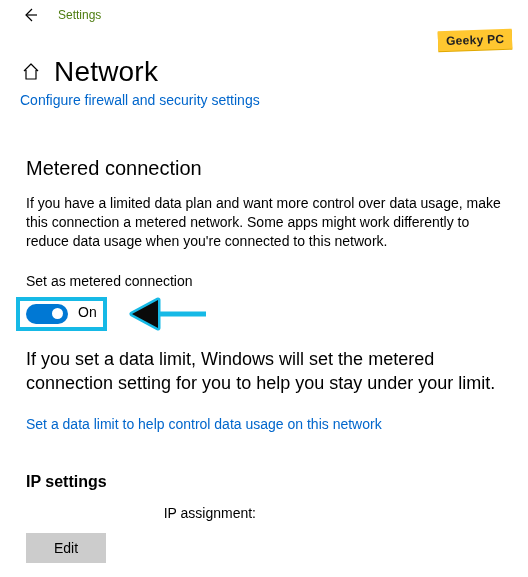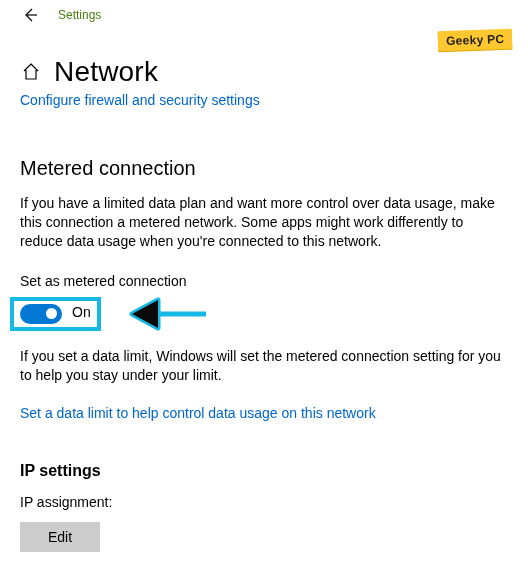--- a/index.html
+++ b/index.html
@@ -75,20 +75,21 @@
       margin-top: -1px;
     }
     .link {
       color: #0066cc;
       font-size: 14px;
       cursor: pointer;
       text-decoration: none;
     }
     .section {
       padding: 0 20px;
+      margin-left: 6px;
     }
     .section-h {
       font-size: 20px;
       font-weight: 400;
       color: #000;
       margin-top: 48px;
       margin-bottom: 14px;
     }
     .desc {
       font-size: 14px;
@@ -137,38 +138,39 @@
       margin-left: 10px;
       font-size: 14px;
     }
     .annotation-arrow {
       position: absolute;
       left: 128px;
       top: 290px;
       pointer-events: none;
     }
     .hint-desc {
-      font-size: 14px;
+      font-size: 18px;
       line-height: 1.35;
       margin-top: 18px;
       margin-bottom: 20px;
     }
     .section-h2 {
       font-size: 16px;
       font-weight: 700;
       margin-top: 40px;
       margin-bottom: 14px;
     }
     .kv-row {
       display: flex;
       font-size: 14px;
       margin-bottom: 12px;
     }
     .kv-key {
       width: 230px;
+      text-align: right;
     }
     .kv-val {
       color: #444;
     }
     .btn {
       background: #cccccc;
       border: none;
       padding: 7px 28px;
       font-size: 14px;
       cursor: pointer;

